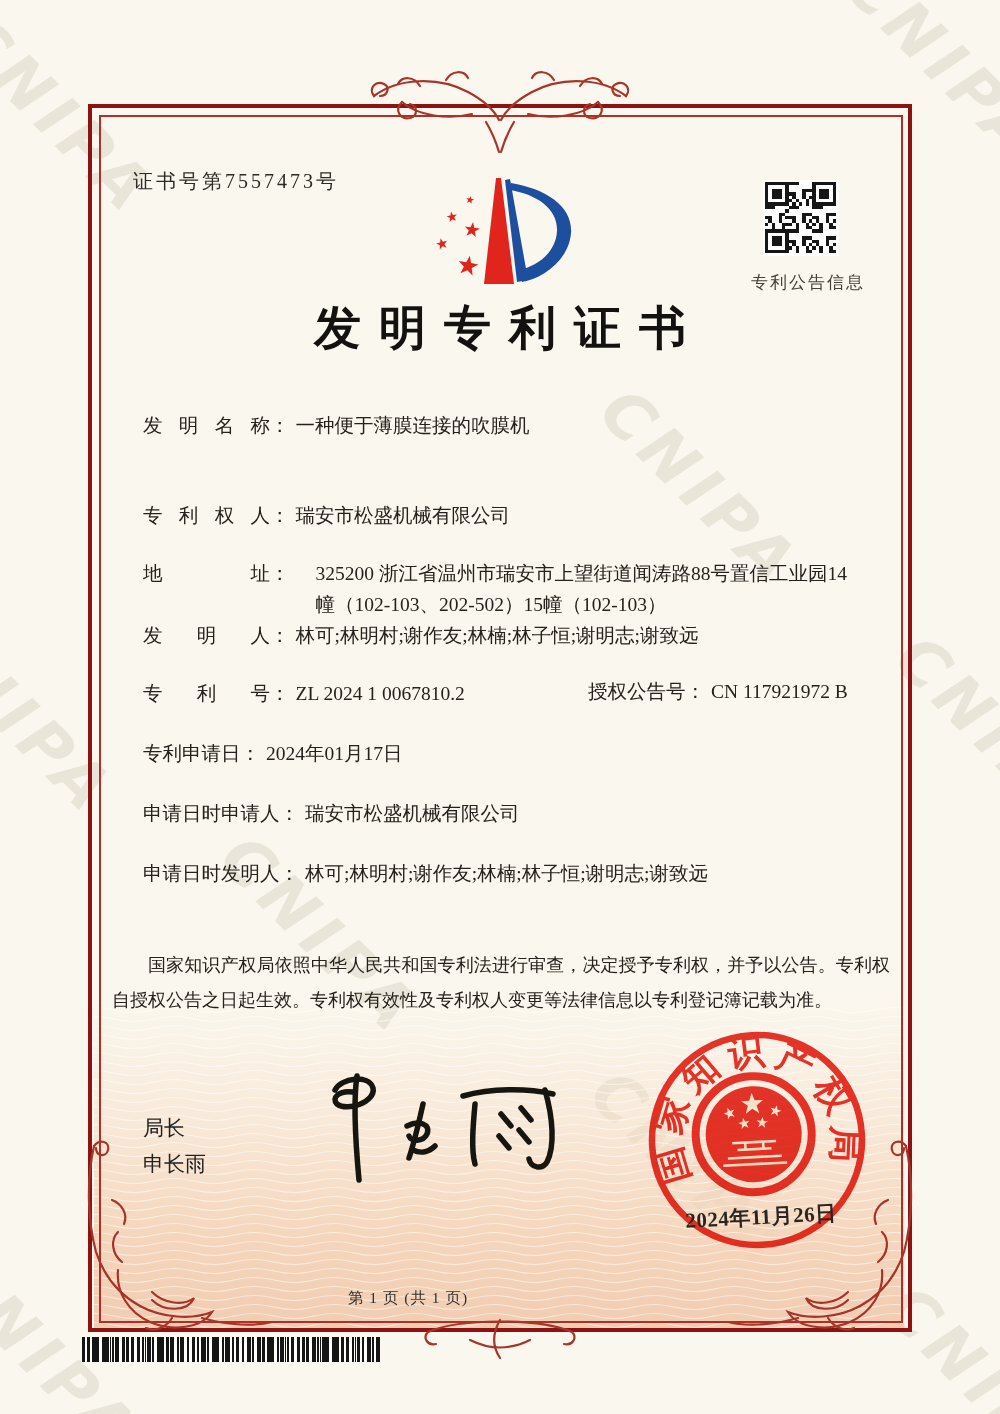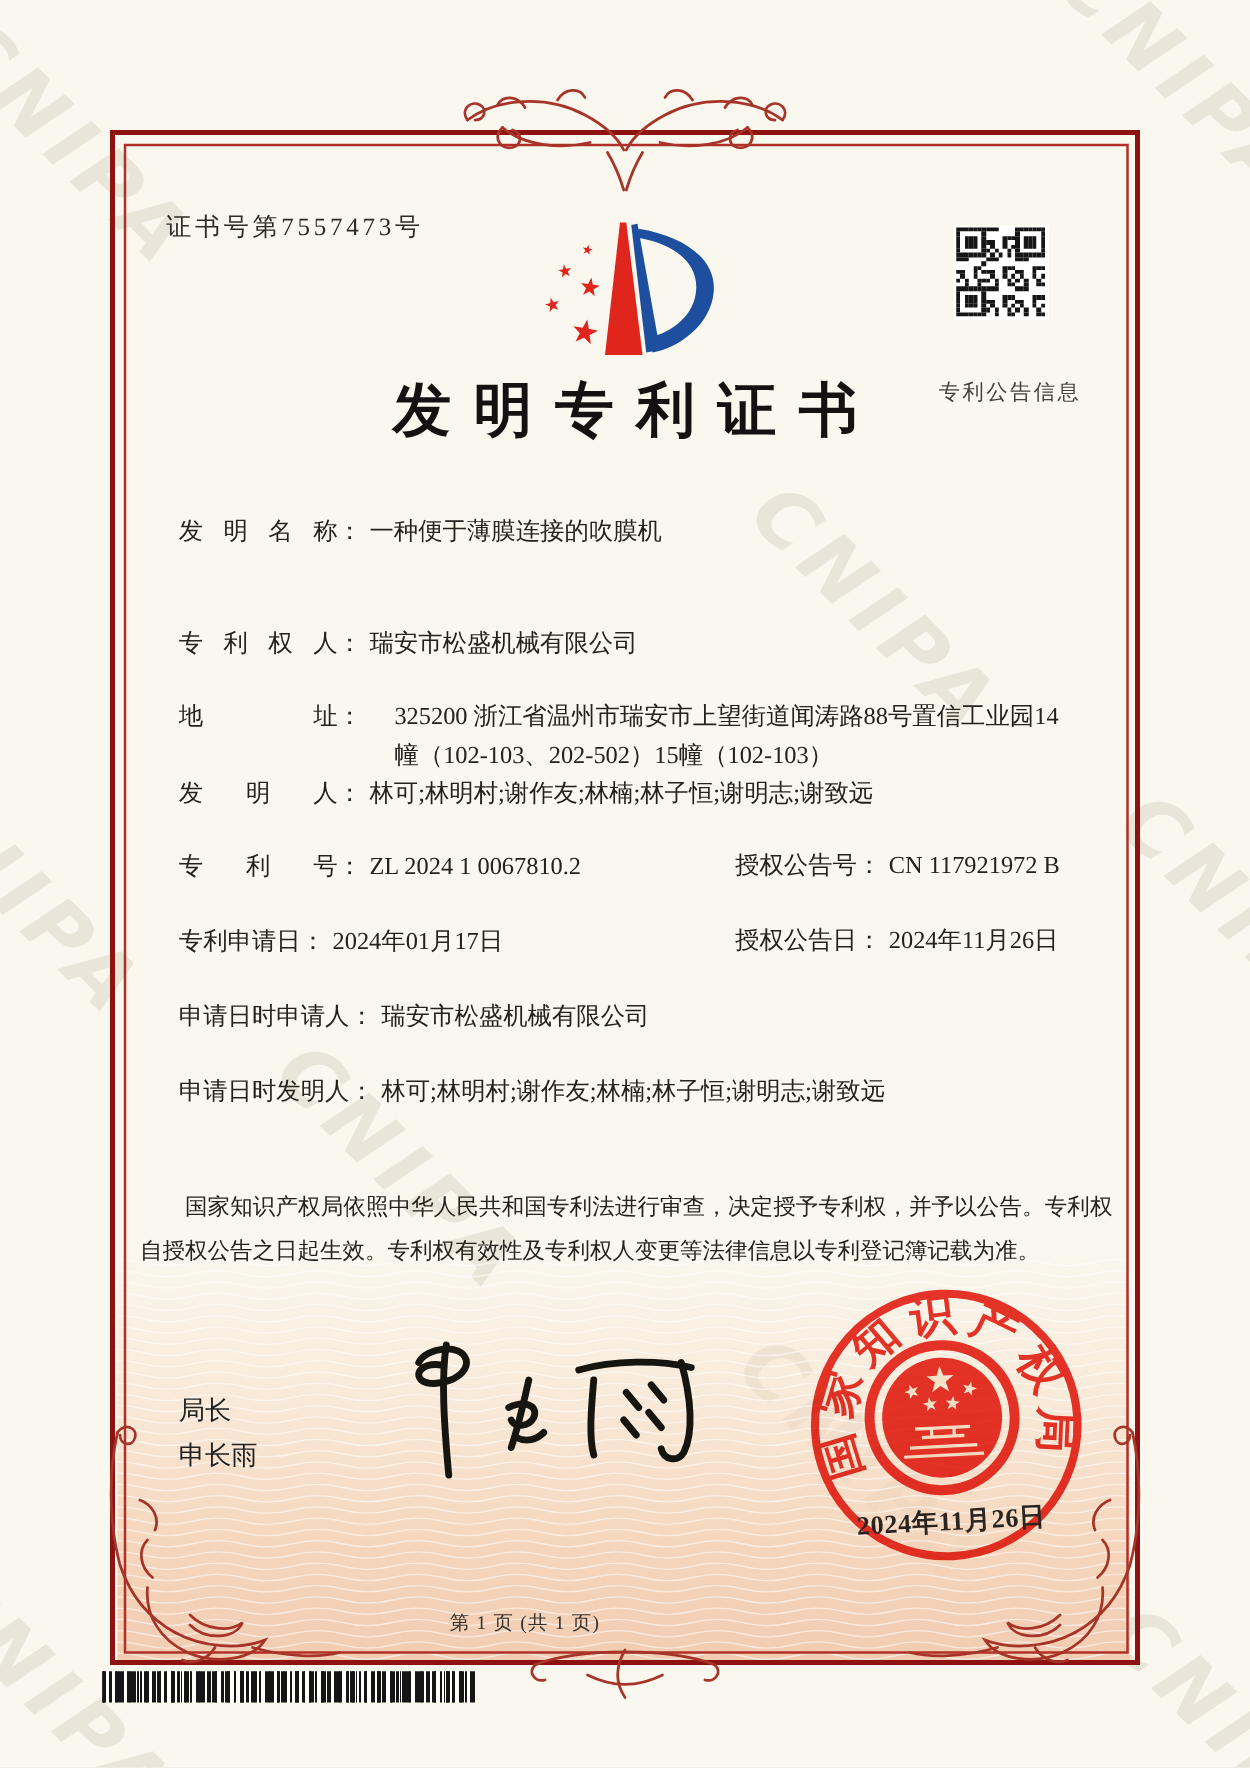--- a/index.html
+++ b/index.html
@@ -27,21 +27,21 @@
   #waves{position:absolute;left:0;top:0;width:810px;height:328px;}
   #waves path{fill:none;stroke:rgba(255,255,255,.55);stroke-width:1.1px;}
 
   
   .cert-no{position:absolute;left:133px;top:168px;font-size:20px;letter-spacing:3px;color:#2e2a26;}
   .logo{position:absolute;left:425px;top:163px;}
   .qr-wrap{position:absolute;left:763px;top:180px;width:76px;height:76px;background:#fff;padding:2px;box-sizing:border-box;}
   #qr{display:grid;grid-template-columns:repeat(21,3.4px);grid-auto-rows:3.4px;}
   .qb{background:#161616;}
   .qr-label{position:absolute;left:733px;top:271px;width:150px;text-align:center;
-            font-size:17px;letter-spacing:2px;color:#45403a;margin-top:31px;}
+            font-size:17px;letter-spacing:2px;color:#45403a;}
   .title{position:absolute;left:0;top:297px;width:1000px;text-align:center;
          font-size:47px;font-weight:700;letter-spacing:18px;padding-left:18px;
          box-sizing:border-box;color:#141210;}
 
   
   .row{position:absolute;left:143px;font-size:19.5px;line-height:31px;white-space:nowrap;}
   .row .val{white-space:normal;}
   .lbl{display:inline-block;min-width:127px;text-align:justify;text-align-last:justify;vertical-align:top;}
   .colon{margin-right:6px;vertical-align:top;}
   .row-r{position:absolute;left:588px;font-size:19.5px;white-space:nowrap;}
@@ -56,21 +56,21 @@
   .sig-name{position:absolute;left:143px;top:1150px;font-size:21px;
             font-family:"Liberation Sans","DejaVu Sans",sans-serif;color:#222;}
   .sig-svg{position:absolute;left:295px;top:1062px;}
   .sig-svg path{fill:none;stroke:#17150f;stroke-width:5.5;stroke-linecap:round;stroke-linejoin:round;}
 
   
   .seal{position:absolute;left:644px;top:1027px;mix-blend-mode:multiply;
         transform:rotate(-3deg);}
 
   
-  .page-num{position:absolute;left:16px;top:1288px;width:808px;text-align:center;
+  .page-num{position:absolute;left:4px;top:1288px;width:808px;text-align:center;
             font-size:15.5px;letter-spacing:1px;color:#33302c;font-family:Liberation Serif, serif;}
   .barcode{position:absolute;left:82px;top:1337px;width:298px;height:25px;background:#fdfdfa;
            background-image:
              repeating-linear-gradient(90deg,#151515 0 2px,transparent 2px 5px),
              repeating-linear-gradient(90deg,#151515 0 1px,transparent 1px 7px),
              repeating-linear-gradient(90deg,#151515 0 3px,transparent 3px 11px);}
 </style>
 </head>
 <body>
 
@@ -666,23 +666,20 @@
   <div class="row" style="top:678px">
     <span class="lbl">专利号</span><span class="colon">：</span><span class="val">ZL 2024 1 0067810.2</span>
   </div>
   <div class="row-r" style="top:678px">
     <span>授权公告号</span><span class="colon">：</span><span class="val">CN 117921972 B</span>
   </div>
 
   <div class="row" style="top:738px">
     <span>专利申请日</span><span class="colon">：</span><span class="val">2024年01月17日</span>
   </div>
-  <div class="row-r" style="top:738px">
-    <span>授权公告日</span><span class="colon">：</span><span class="val">2024年11月26日</span>
-  </div>
 
   <div class="row" style="top:798px">
     <span>申请日时申请人</span><span class="colon">：</span><span class="val">瑞安市松盛机械有限公司</span>
   </div>
 
   <div class="row" style="top:858px">
     <span>申请日时发明人</span><span class="colon">：</span><span class="val">林可;林明村;谢作友;林楠;林子恒;谢明志;谢致远</span>
   </div>
 
   <div class="statement">国家知识产权局依照中华人民共和国专利法进行审查，决定授予专利权，并予以公告。专利权自授权公告之日起生效。专利权有效性及专利权人变更等法律信息以专利登记簿记载为准。</div>

